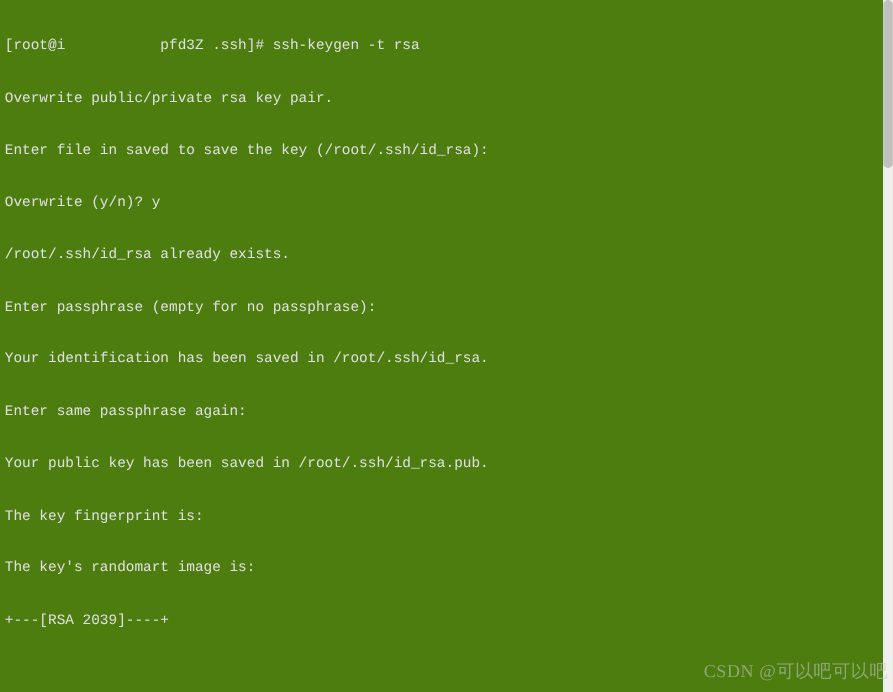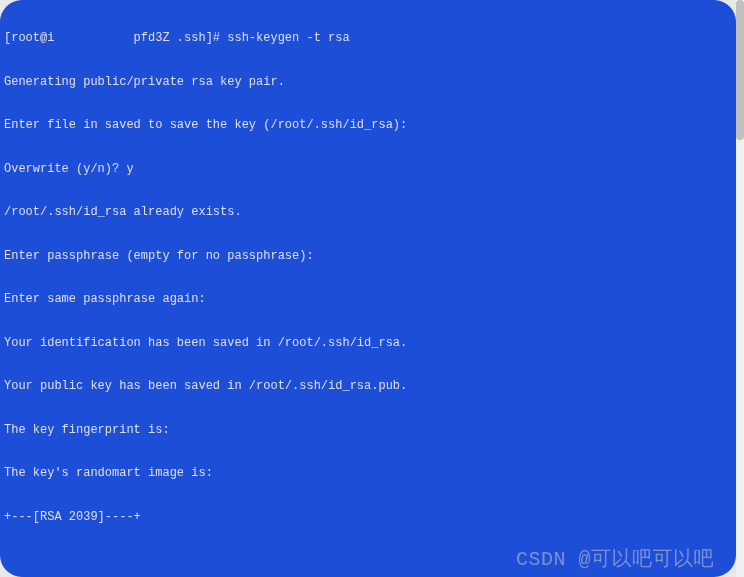--- a/index.html
+++ b/index.html
@@ -11,29 +11,28 @@
       background: #e8e8e8;
       font-family: "Consolas", "Courier New", monospace;
       font-size: 12px;
       line-height: 14.5px;
       width: 744px;
       height: 577px;
       position: relative;
       overflow: hidden;
     }
     .terminal {
-      background: #1d4ed8;
+      background: #4d7c0f;
       color: #e0e0e0;
       width: 736px;
       height: 577px;
       padding: 2px 4px;
       white-space: pre;
       overflow: hidden;
       position: relative;
-      border-radius: 22px;
     }
     .line {
       white-space: pre-wrap;
       word-break: break-all;
     }
     .scrollbar-track {
       position: absolute;
       right: 0;
       top: 0;
       width: 8px;
@@ -44,41 +43,41 @@
       position: absolute;
       right: 0;
       top: 0;
       width: 8px;
       height: 140px;
       background: #c0c0c0;
       border-radius: 4px;
     }
     .watermark {
       position: absolute;
-      right: 30px;
+      right: 4px;
       bottom: 10px;
       color: rgba(200,200,200,0.55);
-      font-family: Liberation Mono, monospace;
-      font-size: 20px;
+      font-family: Liberation Serif, serif;
+      font-size: 15px;
       letter-spacing: 0.5px;
       pointer-events: none;
     }
   </style>
 </head>
 <body>
 
 <div class="terminal">
   <div class="line">[root@i           pfd3Z .ssh]# ssh-keygen -t rsa</div>
-  <div class="line">Generating public/private rsa key pair.</div>
+  <div class="line">Overwrite public/private rsa key pair.</div>
   <div class="line">Enter file in saved to save the key (/root/.ssh/id_rsa):</div>
   <div class="line">Overwrite (y/n)? y</div>
   <div class="line">/root/.ssh/id_rsa already exists.</div>
   <div class="line">Enter passphrase (empty for no passphrase):</div>
+  <div class="line">Your identification has been saved in /root/.ssh/id_rsa.</div>
   <div class="line">Enter same passphrase again:</div>
-  <div class="line">Your identification has been saved in /root/.ssh/id_rsa.</div>
   <div class="line">Your public key has been saved in /root/.ssh/id_rsa.pub.</div>
   <div class="line">The key fingerprint is:</div>
   <div class="line">The key's randomart image is:</div>
   <div class="line">+---[RSA 2039]----+</div>
   
   
   
   
   
   

